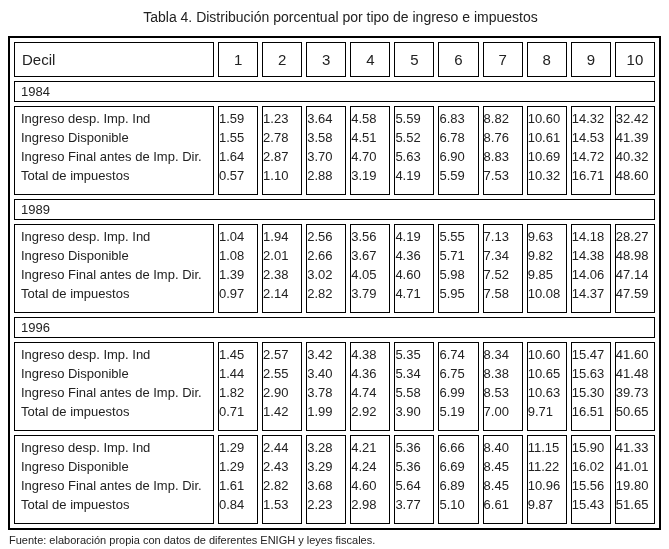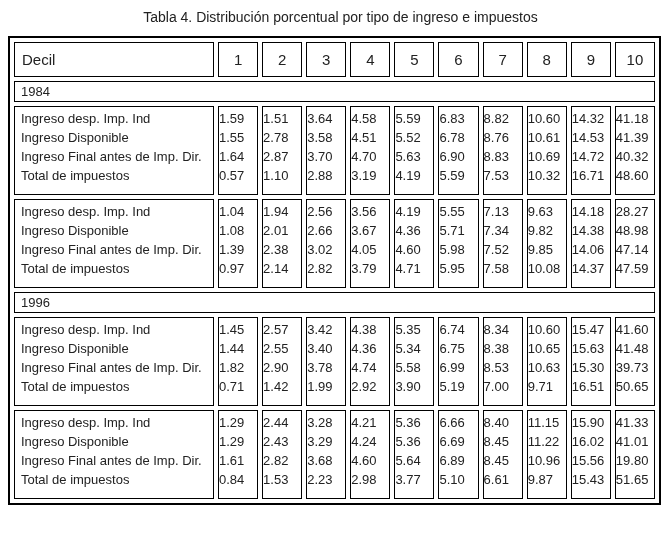--- a/index.html
+++ b/index.html
@@ -70,21 +70,21 @@
             <div>Ingreso Final antes de Imp. Dir.</div>
             <div>Total de impuestos</div>
           </td>
           <td class="vals">
             <div>1.59</div>
             <div>1.55</div>
             <div>1.64</div>
             <div>0.57</div>
           </td>
           <td class="vals">
-            <div>1.51</div>
+            <div>1.23</div>
             <div>2.78</div>
             <div>2.87</div>
             <div>1.10</div>
           </td>
           <td class="vals">
             <div>3.64</div>
             <div>3.58</div>
             <div>3.70</div>
             <div>2.88</div>
           </td>
@@ -118,25 +118,28 @@
             <div>10.69</div>
             <div>10.32</div>
           </td>
           <td class="vals">
             <div>14.32</div>
             <div>14.53</div>
             <div>14.72</div>
             <div>16.71</div>
           </td>
           <td class="vals">
-            <div>41.18</div>
+            <div>32.42</div>
             <div>41.39</div>
             <div>40.32</div>
             <div>48.60</div>
           </td>
+        </tr>
+        <tr>
+          <td class="year" colspan="11">1989</td>
         </tr>
         <tr>
           <td class="labels">
             <div>Ingreso desp. Imp. Ind</div>
             <div>Ingreso Disponible</div>
             <div>Ingreso Final antes de Imp. Dir.</div>
             <div>Total de impuestos</div>
           </td>
           <td class="vals">
             <div>1.04</div>
@@ -334,13 +337,14 @@
           <td class="vals">
             <div>41.33</div>
             <div>41.01</div>
             <div>19.80</div>
             <div>51.65</div>
           </td>
         </tr>
       </tbody>
   </table>
 
+  <div class="source">Fuente: elaboración propia con datos de diferentes ENIGH y leyes fiscales.</div>
 </div>
 
 </body></html>

